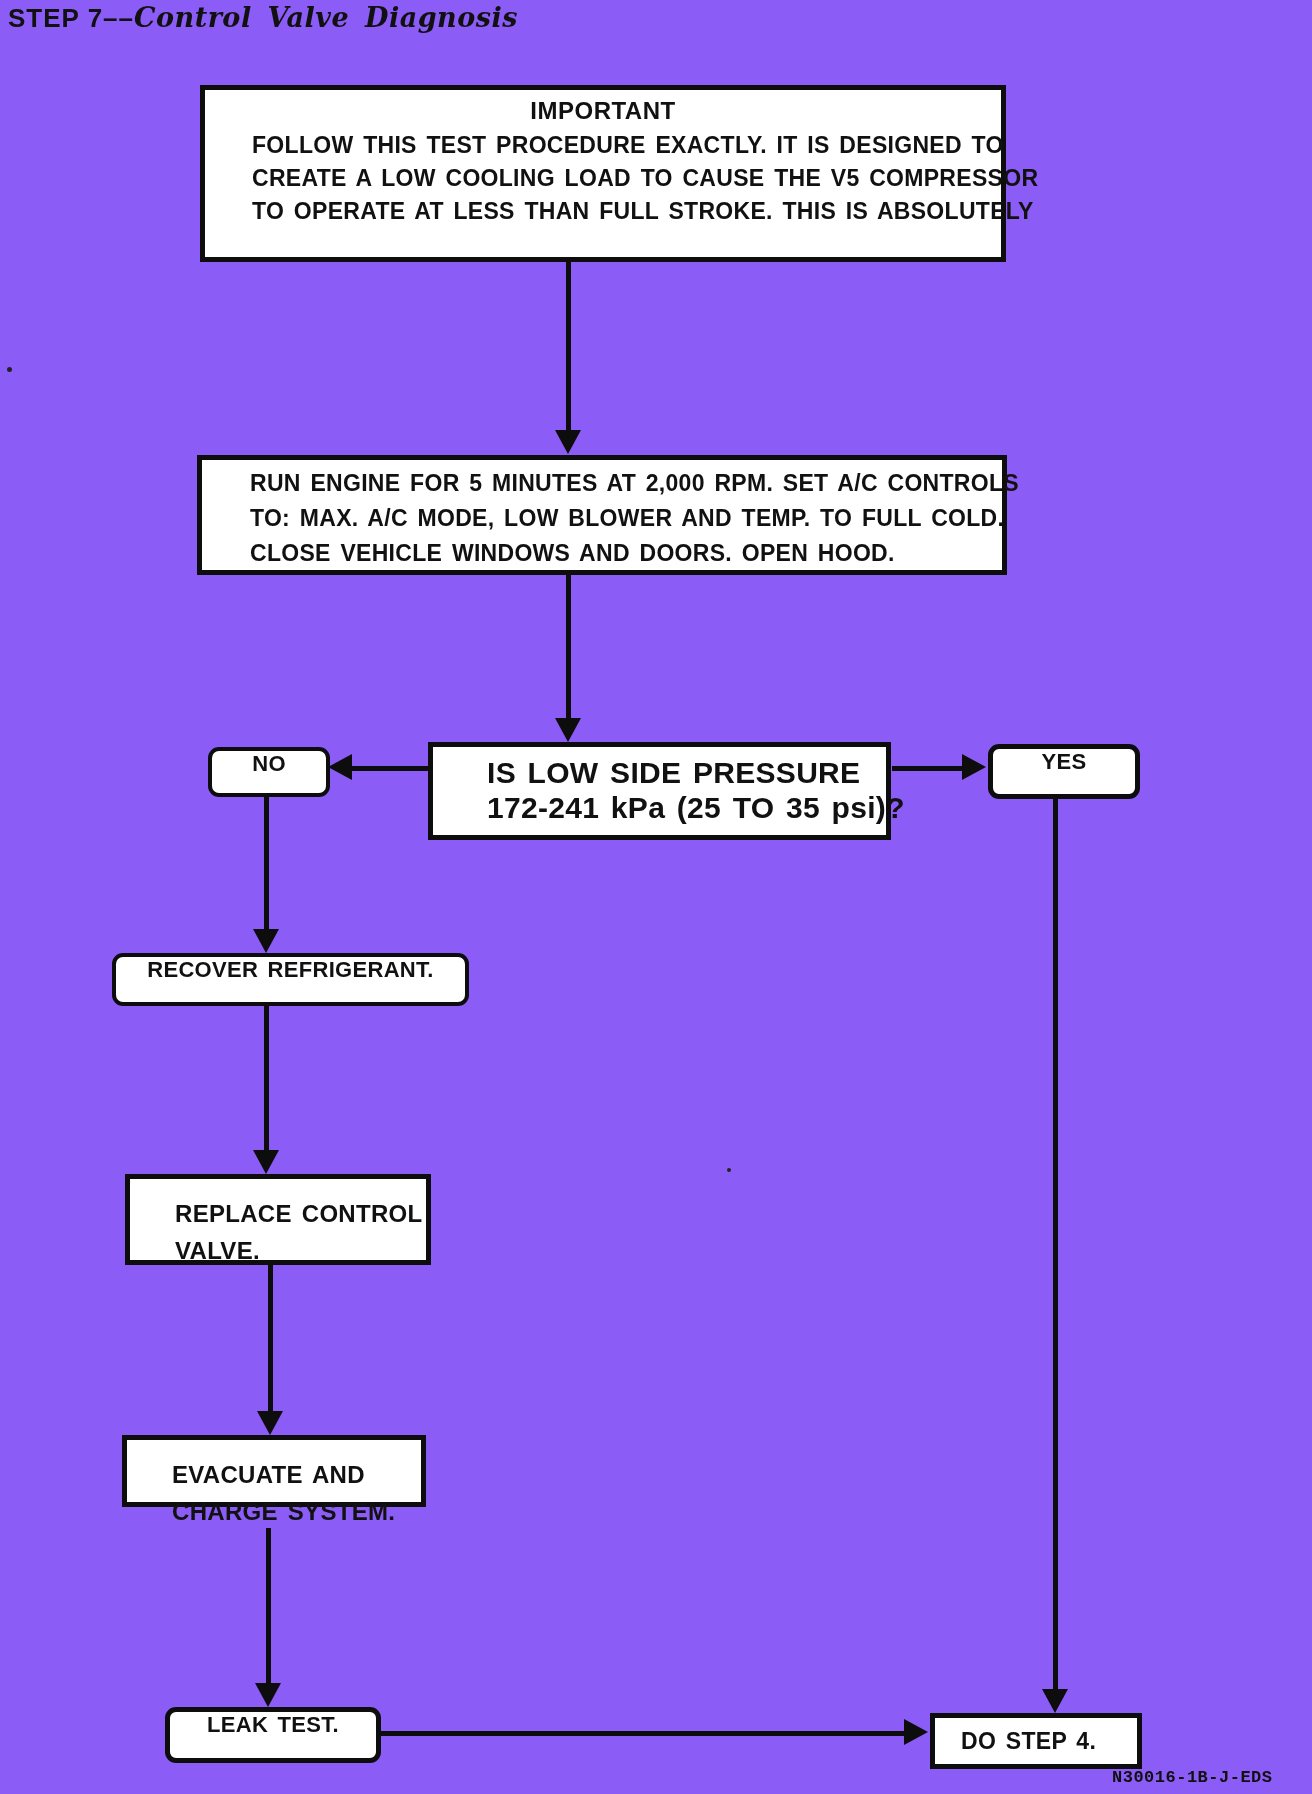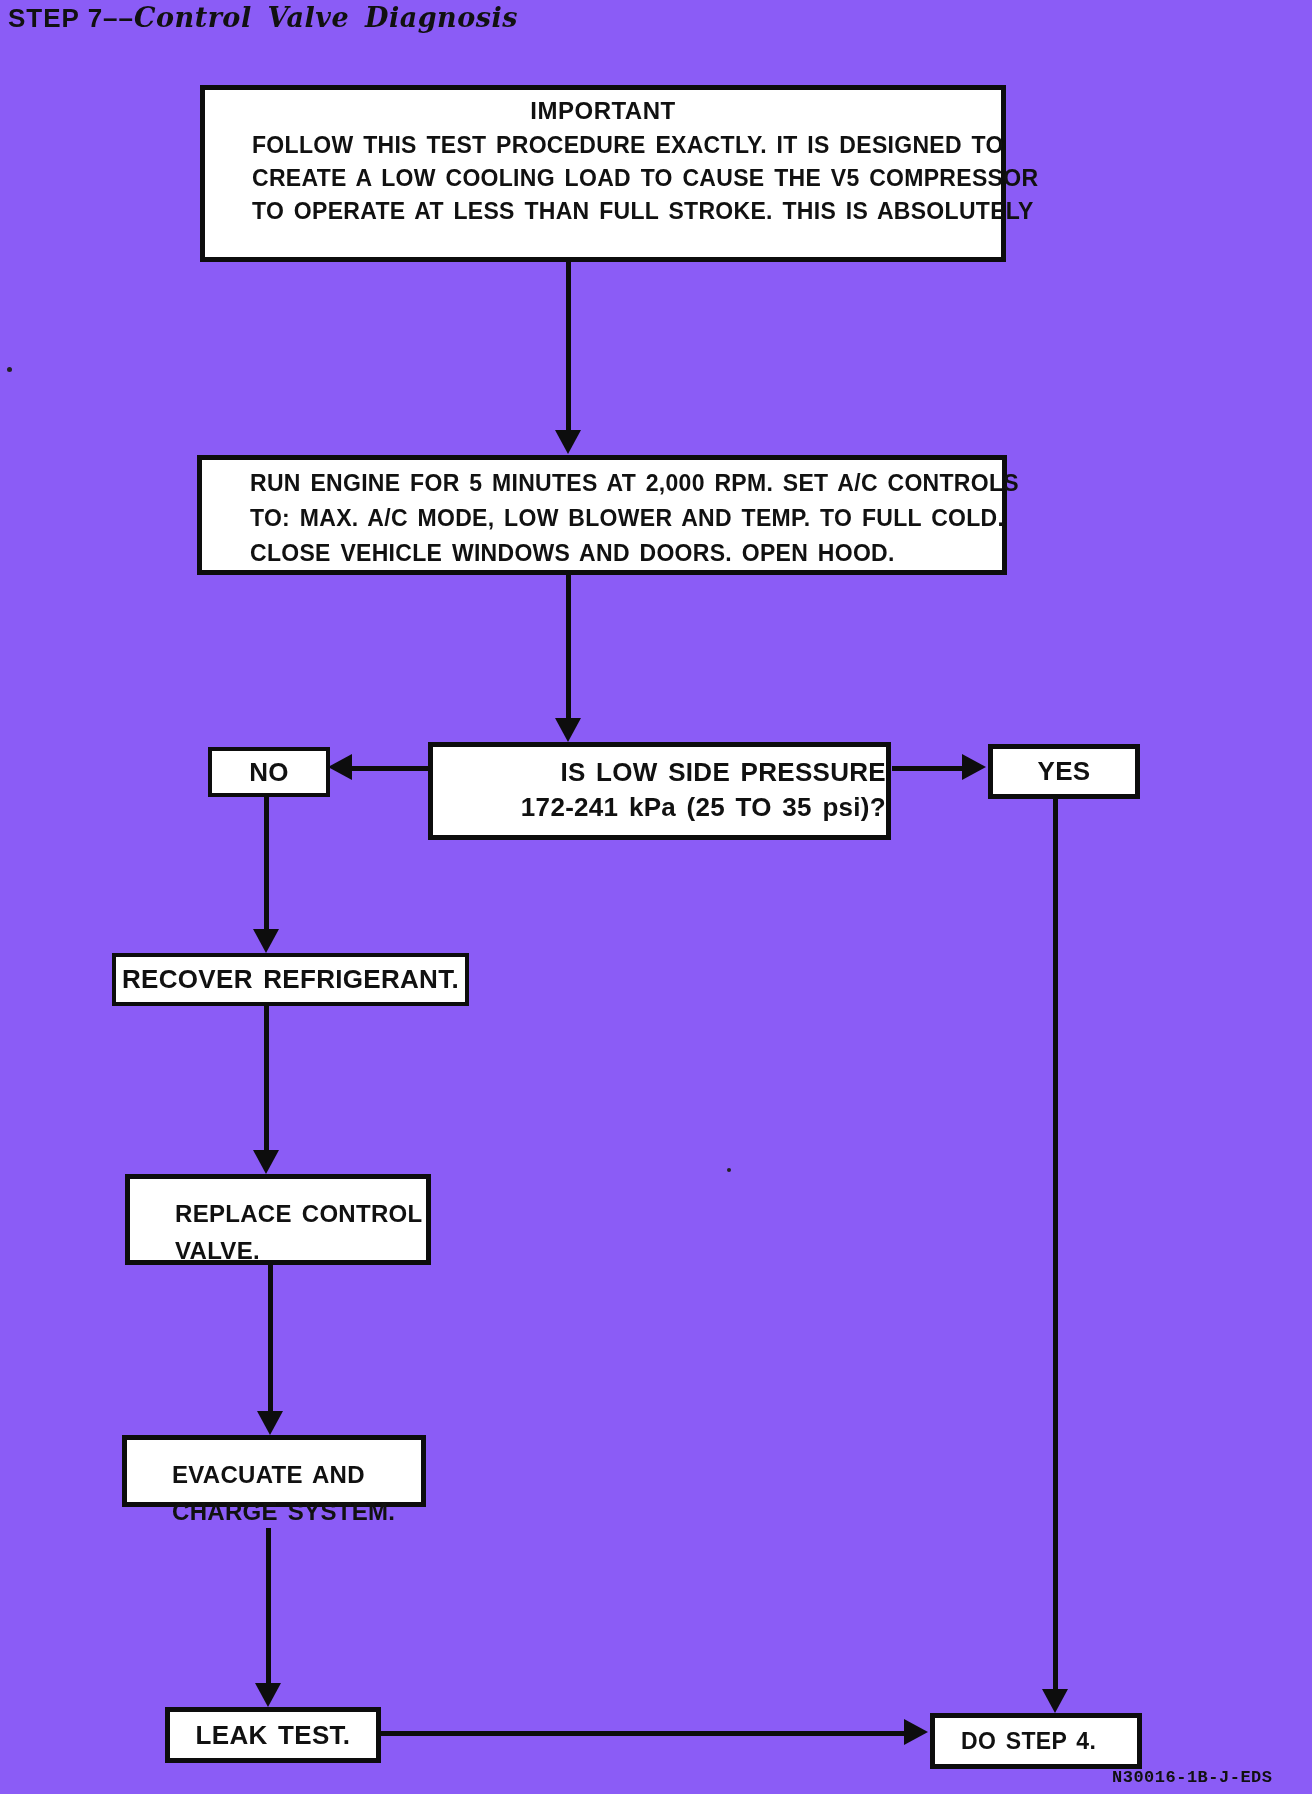--- a/index.html
+++ b/index.html
@@ -63,32 +63,31 @@
   .run-box { left: 197px; top: 455px; width: 810px; height: 120px; }
   .run-box .line {
     font-size: 23px;
     line-height: 35px;
     padding-left: 21px;
   }
   .run-box .body { padding-top: 6px; }
 
   .decision-box { left: 428px; top: 742px; width: 463px; height: 98px; }
   .decision-box .line {
-    font-size: 26px;
+    font-size: 30px;
     line-height: 35px;
     padding-left: 27px;
-    text-align: right;
   }
   .decision-box .body { padding-top: 8px; }
 
   .center-box {
     display: flex;
-    align-items: center;
     justify-content: center;
-    font-size: 26px;
+    font-size: 22px;
+    border-radius: 11px;
   }
 
   .no-box  { left: 208px; top: 747px; width: 122px; height: 50px; border-width: 4px; }
   .yes-box { left: 988px; top: 744px; width: 152px; height: 55px; }
 
   .recover-box { left: 112px; top: 953px; width: 357px; height: 53px; border-width: 4px; }
 
   .replace-box { left: 125px; top: 1174px; width: 306px; height: 91px; }
   .replace-box .line, .evacuate-box .line {
     font-size: 24px;

